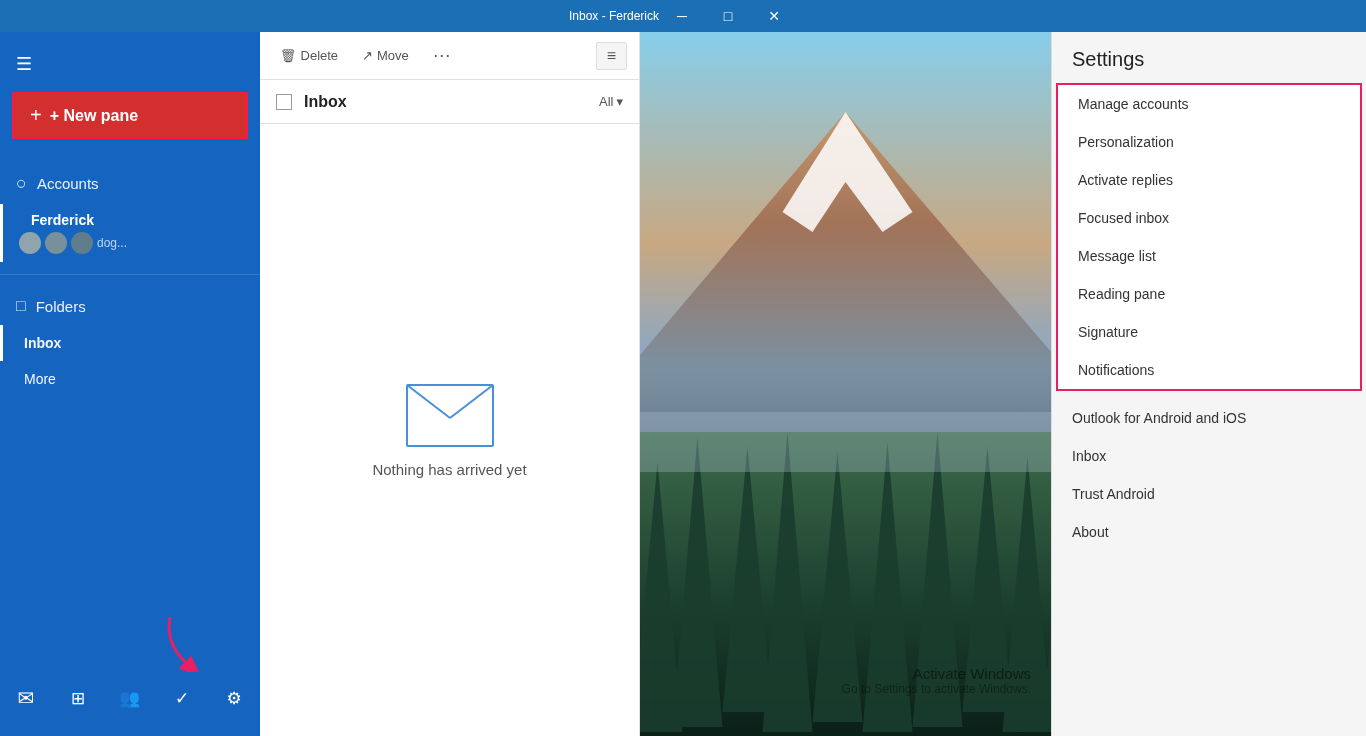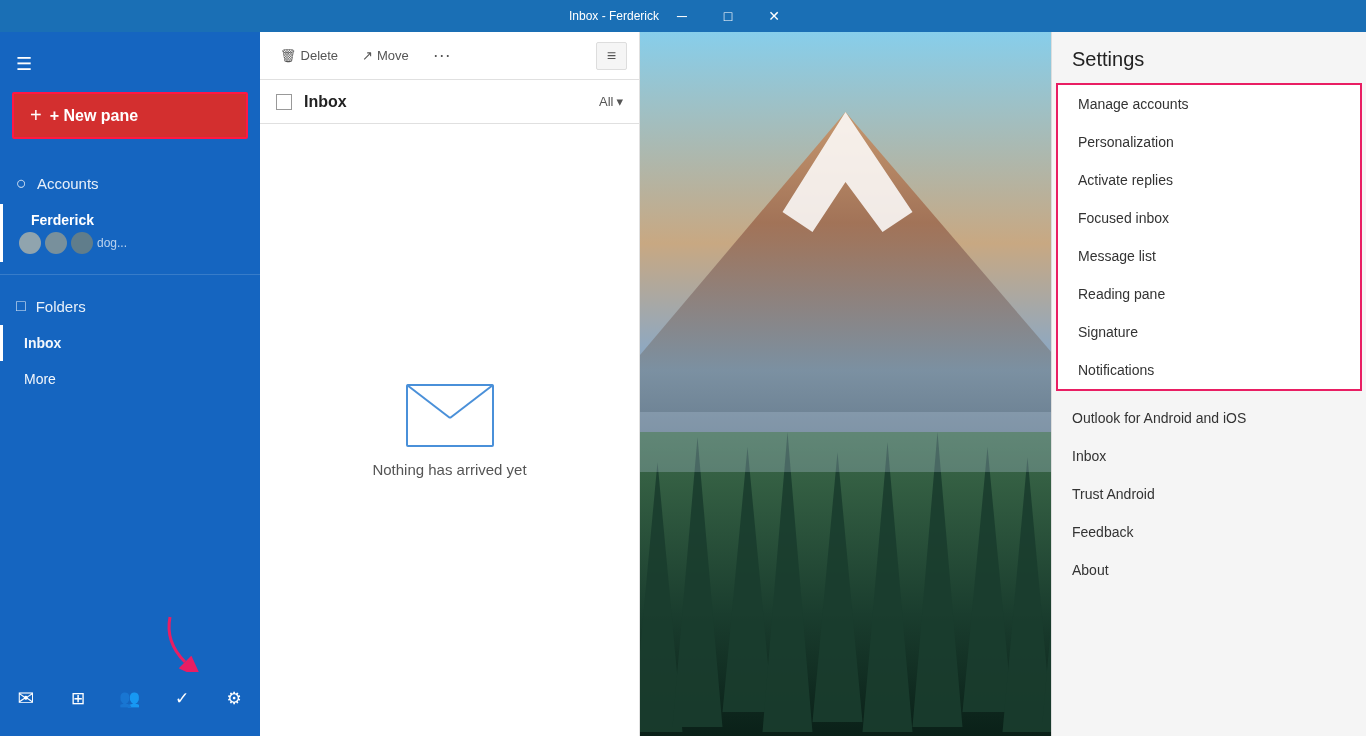--- a/index.html
+++ b/index.html
@@ -450,20 +450,24 @@
         <polygon points="560,690 585,405 610,690"></polygon>
         <polygon points="600,680 625,410 650,680"></polygon>
         <polygon points="640,700 665,420 690,700"></polygon>
         <polygon points="680,690 700,430 720,690"></polygon>
       </g>
 
       <rect x="0" y="380" width="726" height="60" fill="rgba(180,200,220,0.3)"></rect>
     </svg>
 
     
+    <div class="activate-windows">
+      <div class="activate-title">Activate Windows</div>
+      <div class="activate-sub">Go to Settings to activate Windows.</div>
+    </div>
   </div>
 
   <div class="settings-panel">
     <div class="settings-header">Settings</div>
 
     <div class="settings-highlighted">
       <div class="settings-item in-highlight">Manage accounts</div>
       <div class="settings-item in-highlight">Personalization</div>
       <div class="settings-item in-highlight">Activate replies</div>
       <div class="settings-item in-highlight">Focused inbox</div>
@@ -471,17 +475,16 @@
       <div class="settings-item in-highlight">Reading pane</div>
       <div class="settings-item in-highlight">Signature</div>
       <div class="settings-item in-highlight">Notifications</div>
     </div>
 
     <div class="settings-separator"></div>
 
     <div class="settings-item">Outlook for Android and iOS</div>
     <div class="settings-item">Inbox</div>
     <div class="settings-item">Trust Android</div>
-    <div class="settings-item">Feedback</div>
     <div class="settings-item">About</div>
   </div>
 
 </div>
 
 </body></html>

